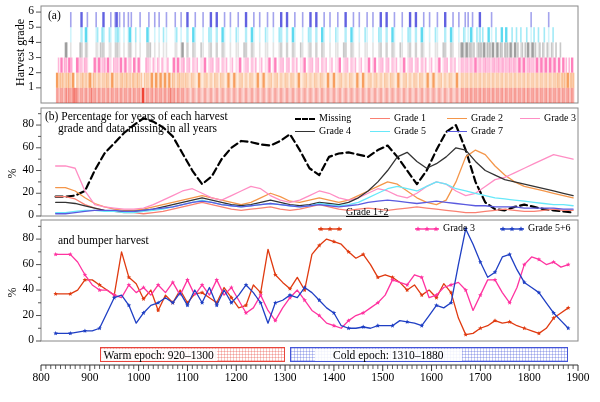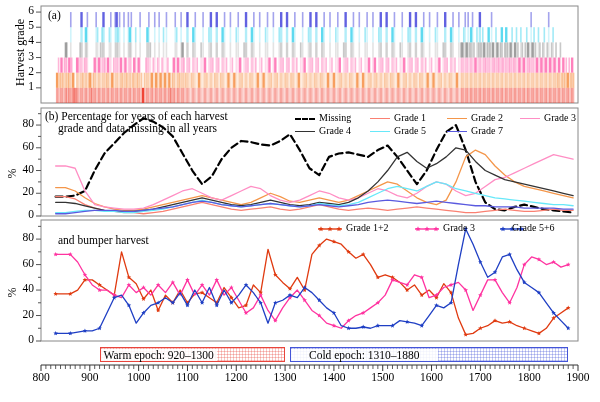--- a/index.html
+++ b/index.html
@@ -1502,43 +1502,43 @@
       <div class="tick-lbl" style="left: 0px; width: 34px; top: 231.105px;">80</div>
     </div>
   <div class="panel-title" style="left:58px;top:234px;">and bumper harvest</div>
   <div id="c-legend">
       <svg width="24" height="12" style="position: absolute; left: 318px; top: 223px;">
         <line x1="0" y1="6" x2="24" y2="6" stroke="#e03a10" stroke-width="1.4"></line>
         <path d="M3.00,3.20L3.74,4.98L5.66,5.13L4.20,6.39L4.65,8.27L3.00,7.26L1.35,8.27L1.80,6.39L0.34,5.13L2.26,4.98Z" fill="#e03a10"></path>
         <path d="M12.00,3.20L12.74,4.98L14.66,5.13L13.20,6.39L13.65,8.27L12.00,7.26L10.35,8.27L10.80,6.39L9.34,5.13L11.26,4.98Z" fill="#e03a10"></path>
         <path d="M21.00,3.20L21.74,4.98L23.66,5.13L22.20,6.39L22.65,8.27L21.00,7.26L19.35,8.27L19.80,6.39L18.34,5.13L20.26,4.98Z" fill="#e03a10"></path>
       </svg>
-      <div class="legend-lbl" style="left: 346px; top: 222px;">Grade 1+2</div>
+      <div class="legend-lbl" style="left: 346px; top: 206px; text-decoration: underline;">Grade 1+2</div>
       <svg width="24" height="12" style="position: absolute; left: 415px; top: 223px;">
         <line x1="0" y1="6" x2="24" y2="6" stroke="#ff33a0" stroke-width="1.4"></line>
         <path d="M3.00,3.20L3.74,4.98L5.66,5.13L4.20,6.39L4.65,8.27L3.00,7.26L1.35,8.27L1.80,6.39L0.34,5.13L2.26,4.98Z" fill="#ff33a0"></path>
         <path d="M12.00,3.20L12.74,4.98L14.66,5.13L13.20,6.39L13.65,8.27L12.00,7.26L10.35,8.27L10.80,6.39L9.34,5.13L11.26,4.98Z" fill="#ff33a0"></path>
         <path d="M21.00,3.20L21.74,4.98L23.66,5.13L22.20,6.39L22.65,8.27L21.00,7.26L19.35,8.27L19.80,6.39L18.34,5.13L20.26,4.98Z" fill="#ff33a0"></path>
       </svg>
       <div class="legend-lbl" style="left: 443px; top: 222px;">Grade 3</div>
       <svg width="24" height="12" style="position: absolute; left: 500px; top: 223px;">
         <line x1="0" y1="6" x2="24" y2="6" stroke="#1f3fc4" stroke-width="1.4"></line>
         <path d="M3.00,3.20L3.74,4.98L5.66,5.13L4.20,6.39L4.65,8.27L3.00,7.26L1.35,8.27L1.80,6.39L0.34,5.13L2.26,4.98Z" fill="#1f3fc4"></path>
         <path d="M12.00,3.20L12.74,4.98L14.66,5.13L13.20,6.39L13.65,8.27L12.00,7.26L10.35,8.27L10.80,6.39L9.34,5.13L11.26,4.98Z" fill="#1f3fc4"></path>
         <path d="M21.00,3.20L21.74,4.98L23.66,5.13L22.20,6.39L22.65,8.27L21.00,7.26L19.35,8.27L19.80,6.39L18.34,5.13L20.26,4.98Z" fill="#1f3fc4"></path>
       </svg>
-      <div class="legend-lbl" style="left: 512px; top: 222px;">Grade 5+6</div>
+      <div class="legend-lbl" style="left: 528px; top: 222px;">Grade 5+6</div>
     </div>
 
   <div id="epoch-bar">
       <div class="epoch" style="left: 99.5818px; top: 347px; width: 185.509px; height: 15px; border: 1px solid rgb(232, 69, 60); background: repeating-linear-gradient(0deg, rgba(232, 69, 60, 0.3) 0px, rgba(232, 69, 60, 0.3) 1px, rgba(255, 255, 255, 0) 1px, rgba(255, 255, 255, 0) 3px), repeating-linear-gradient(90deg, rgba(232, 69, 60, 0.3) 0px, rgba(232, 69, 60, 0.3) 1px, rgba(255, 255, 255, 0) 1px, rgba(255, 255, 255, 0) 3px), rgb(255, 255, 255);">
         <span style="background: rgba(255, 255, 255, 0.86); padding: 0px 3px;">Warm epoch: 920–1300</span>
       </div>
       <div class="epoch" style="left: 289.973px; top: 347px; width: 278.264px; height: 15px; border: 1px solid rgb(68, 85, 216); background: repeating-linear-gradient(0deg, rgba(68, 85, 216, 0.3) 0px, rgba(68, 85, 216, 0.3) 1px, rgba(255, 255, 255, 0) 1px, rgba(255, 255, 255, 0) 3px), repeating-linear-gradient(90deg, rgba(68, 85, 216, 0.3) 0px, rgba(68, 85, 216, 0.3) 1px, rgba(255, 255, 255, 0) 1px, rgba(255, 255, 255, 0) 3px), rgb(255, 255, 255);">
-        <span style="background: rgba(255, 255, 255, 0.86); padding: 0px 18px;">Cold epoch: 1310–1880</span>
+        <span style="background: rgba(255, 255, 255, 0.86); padding: 0px 18px; margin-left: 24px;">Cold epoch: 1310–1880</span>
       </div>
     </div>
   <div id="x-ticks">
       <div class="tick-lbl" style="left: 19px; width: 44px; text-align: center; top: 371px;">800</div>
       <div class="tick-lbl" style="left: 67.8182px; width: 44px; text-align: center; top: 371px;">900</div>
       <div class="tick-lbl" style="left: 116.636px; width: 44px; text-align: center; top: 371px;">1000</div>
       <div class="tick-lbl" style="left: 165.455px; width: 44px; text-align: center; top: 371px;">1100</div>
       <div class="tick-lbl" style="left: 214.273px; width: 44px; text-align: center; top: 371px;">1200</div>
       <div class="tick-lbl" style="left: 263.091px; width: 44px; text-align: center; top: 371px;">1300</div>
       <div class="tick-lbl" style="left: 311.909px; width: 44px; text-align: center; top: 371px;">1400</div>

